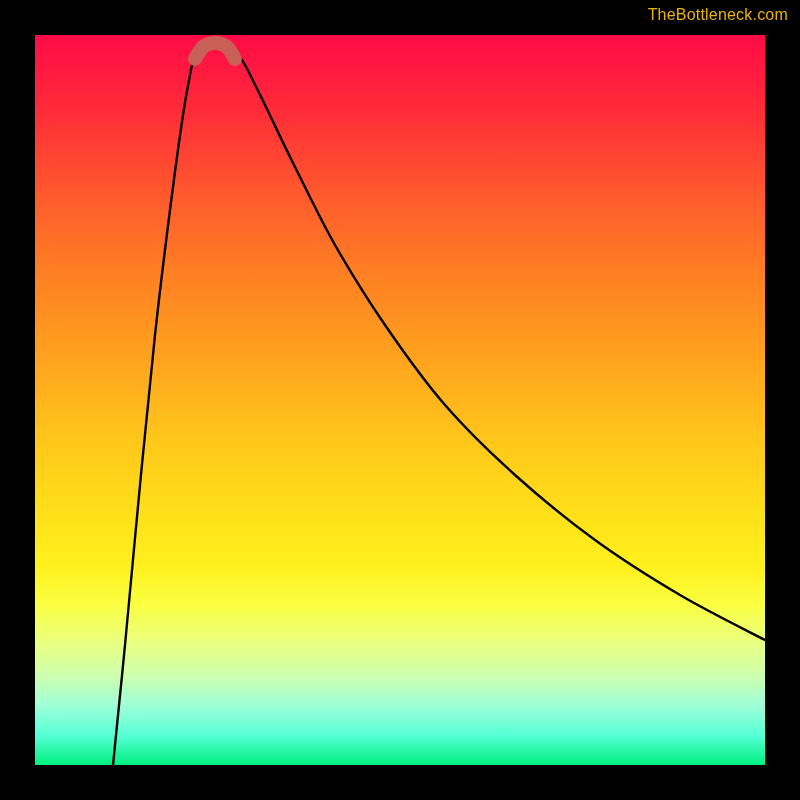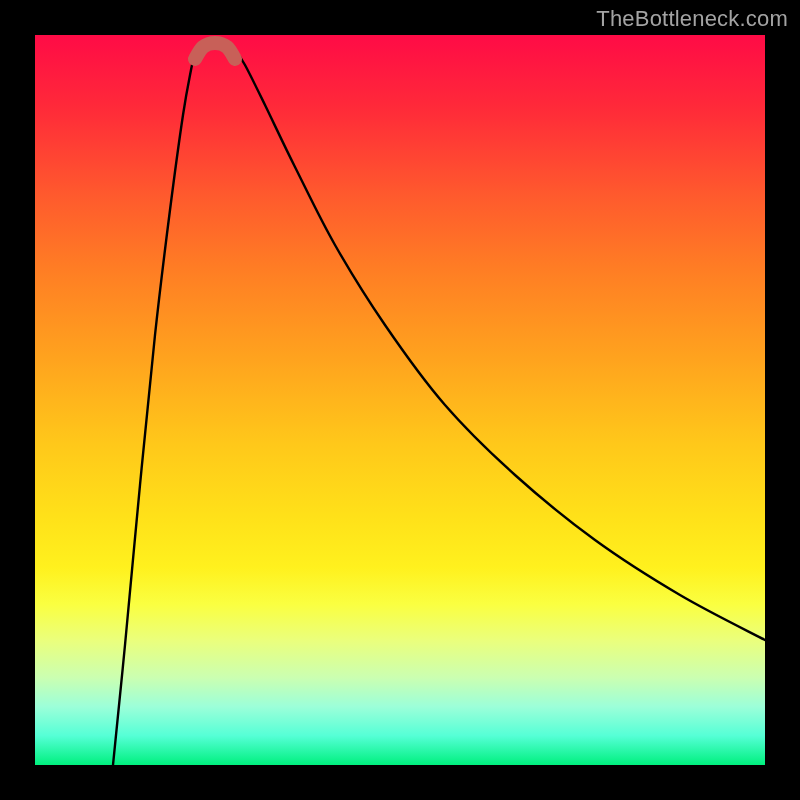--- a/index.html
+++ b/index.html
@@ -49,22 +49,22 @@
   }
   .curves {
     position: absolute;
     left: 0; top: 0;
   }
   .watermark {
     position: absolute;
     top: 6px;
     right: 12px;
     font-family: Arial, Helvetica, sans-serif;
-    font-size: 22px;
-    color: #a3a3a3;
+    font-size: 16px;
+    color: #eab308;
     letter-spacing: 0.2px;
   }
 </style>
 </head>
 <body>
 
 <div class="frame">
   <div class="plot">
     <div class="grad"></div>
     <svg class="curves" width="730" height="730" viewBox="0 0 730 730">

